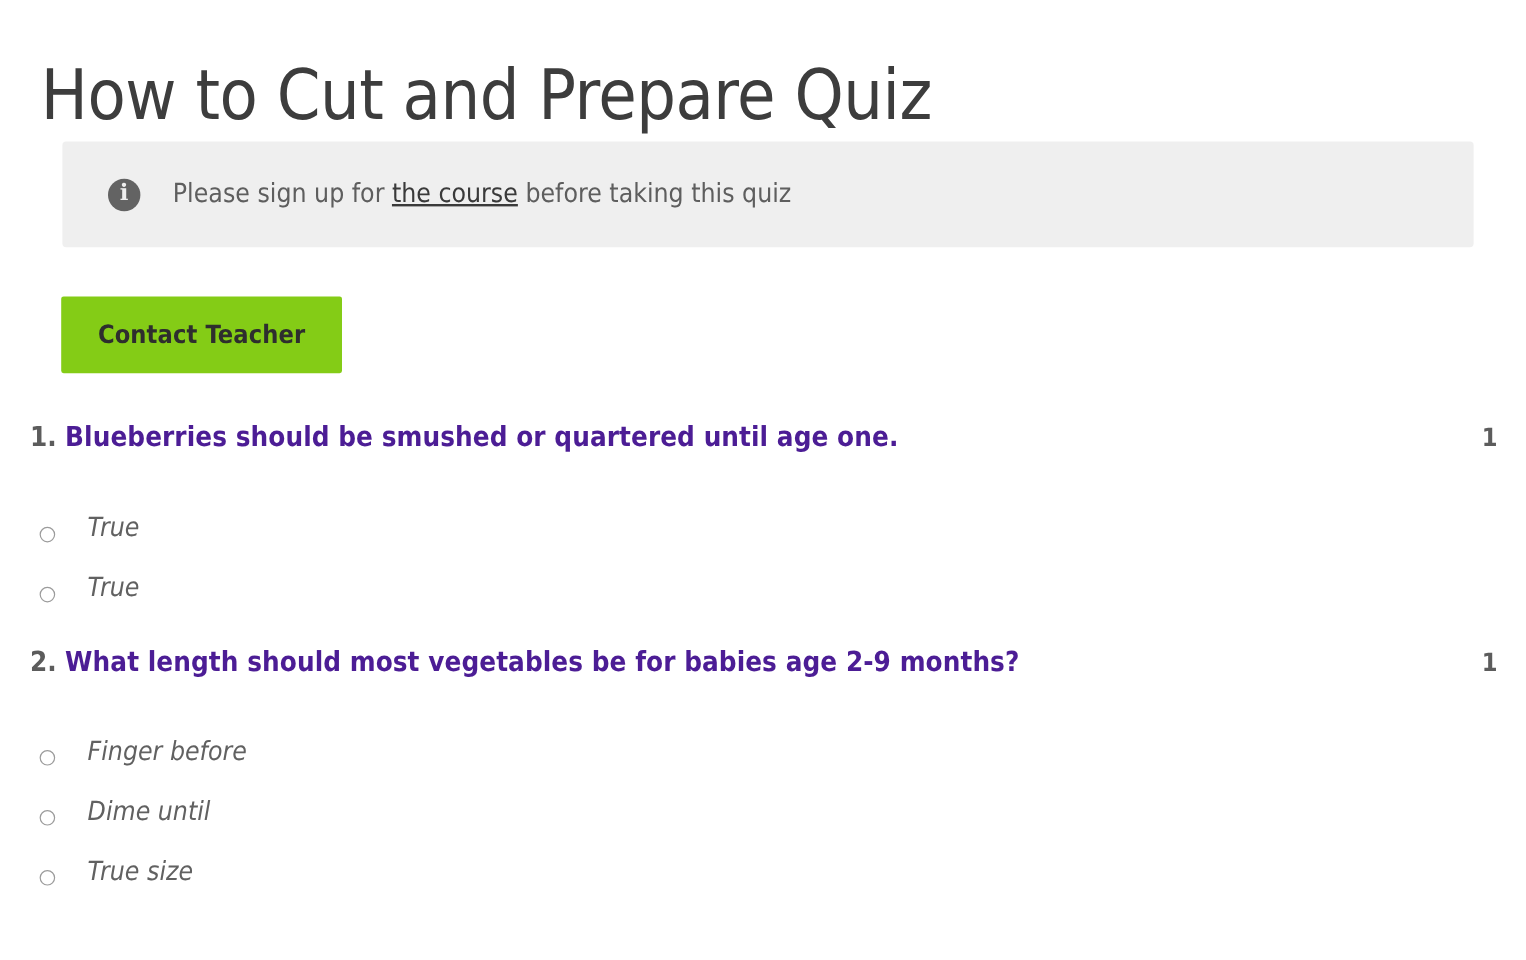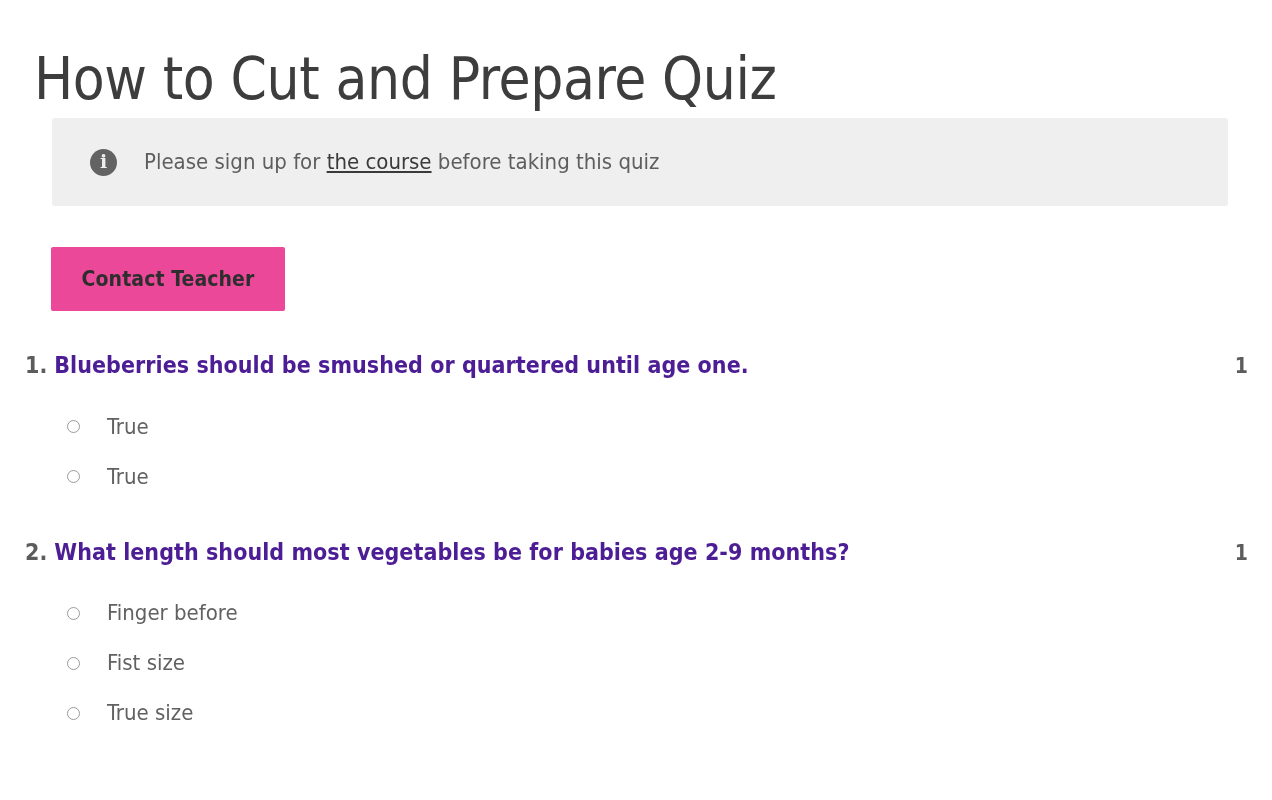--- a/index.html
+++ b/index.html
@@ -81,21 +81,21 @@
     cursor: pointer;
   }
 
   
   .contact-btn {
     position: absolute;
     left: 51px;
     top: 247px;
     width: 234px;
     height: 64px;
-    background: #ec4899;
+    background: #84cc16;
     border: none;
     border-radius: 2px;
     color: #2e2e2e;
     font-size: 21px;
     font-weight: bold;
     font-family: inherit;
     cursor: pointer;
     display: flex;
     align-items: center;
     justify-content: center;
@@ -142,24 +142,25 @@
     line-height: 1.5;
   }
 
   .options {
     list-style: none;
     margin: 19px 0 0 0;
     padding: 0;
   }
   .option-row {
     display: flex;
-    align-items: center;
+    align-items: flex-end;
     height: 50px;
-    padding-left: 67px;
-    cursor: pointer;
+    padding-left: 33px;
+    cursor: pointer;
+    font-style: italic;
   }
   .radio {
     width: 13px;
     height: 13px;
     border: 1.4px solid #9b9b9b;
     border-radius: 50%;
     background: #ffffff;
     flex: 0 0 auto;
     box-sizing: border-box;
     cursor: pointer;
@@ -218,21 +219,21 @@
         <span class="q-text">What length should most vegetables be for babies age 2-9 months?</span>
         <span class="q-points">1</span>
       </div>
       <ul class="options">
         <li class="option-row">
           <span class="radio"></span>
           <span class="option-label">Finger before</span>
         </li>
         <li class="option-row">
           <span class="radio"></span>
-          <span class="option-label">Fist size</span>
+          <span class="option-label">Dime until</span>
         </li>
         <li class="option-row">
           <span class="radio"></span>
           <span class="option-label">True size</span>
         </li>
       </ul>
     </div>
 
   </div>
 </div>

